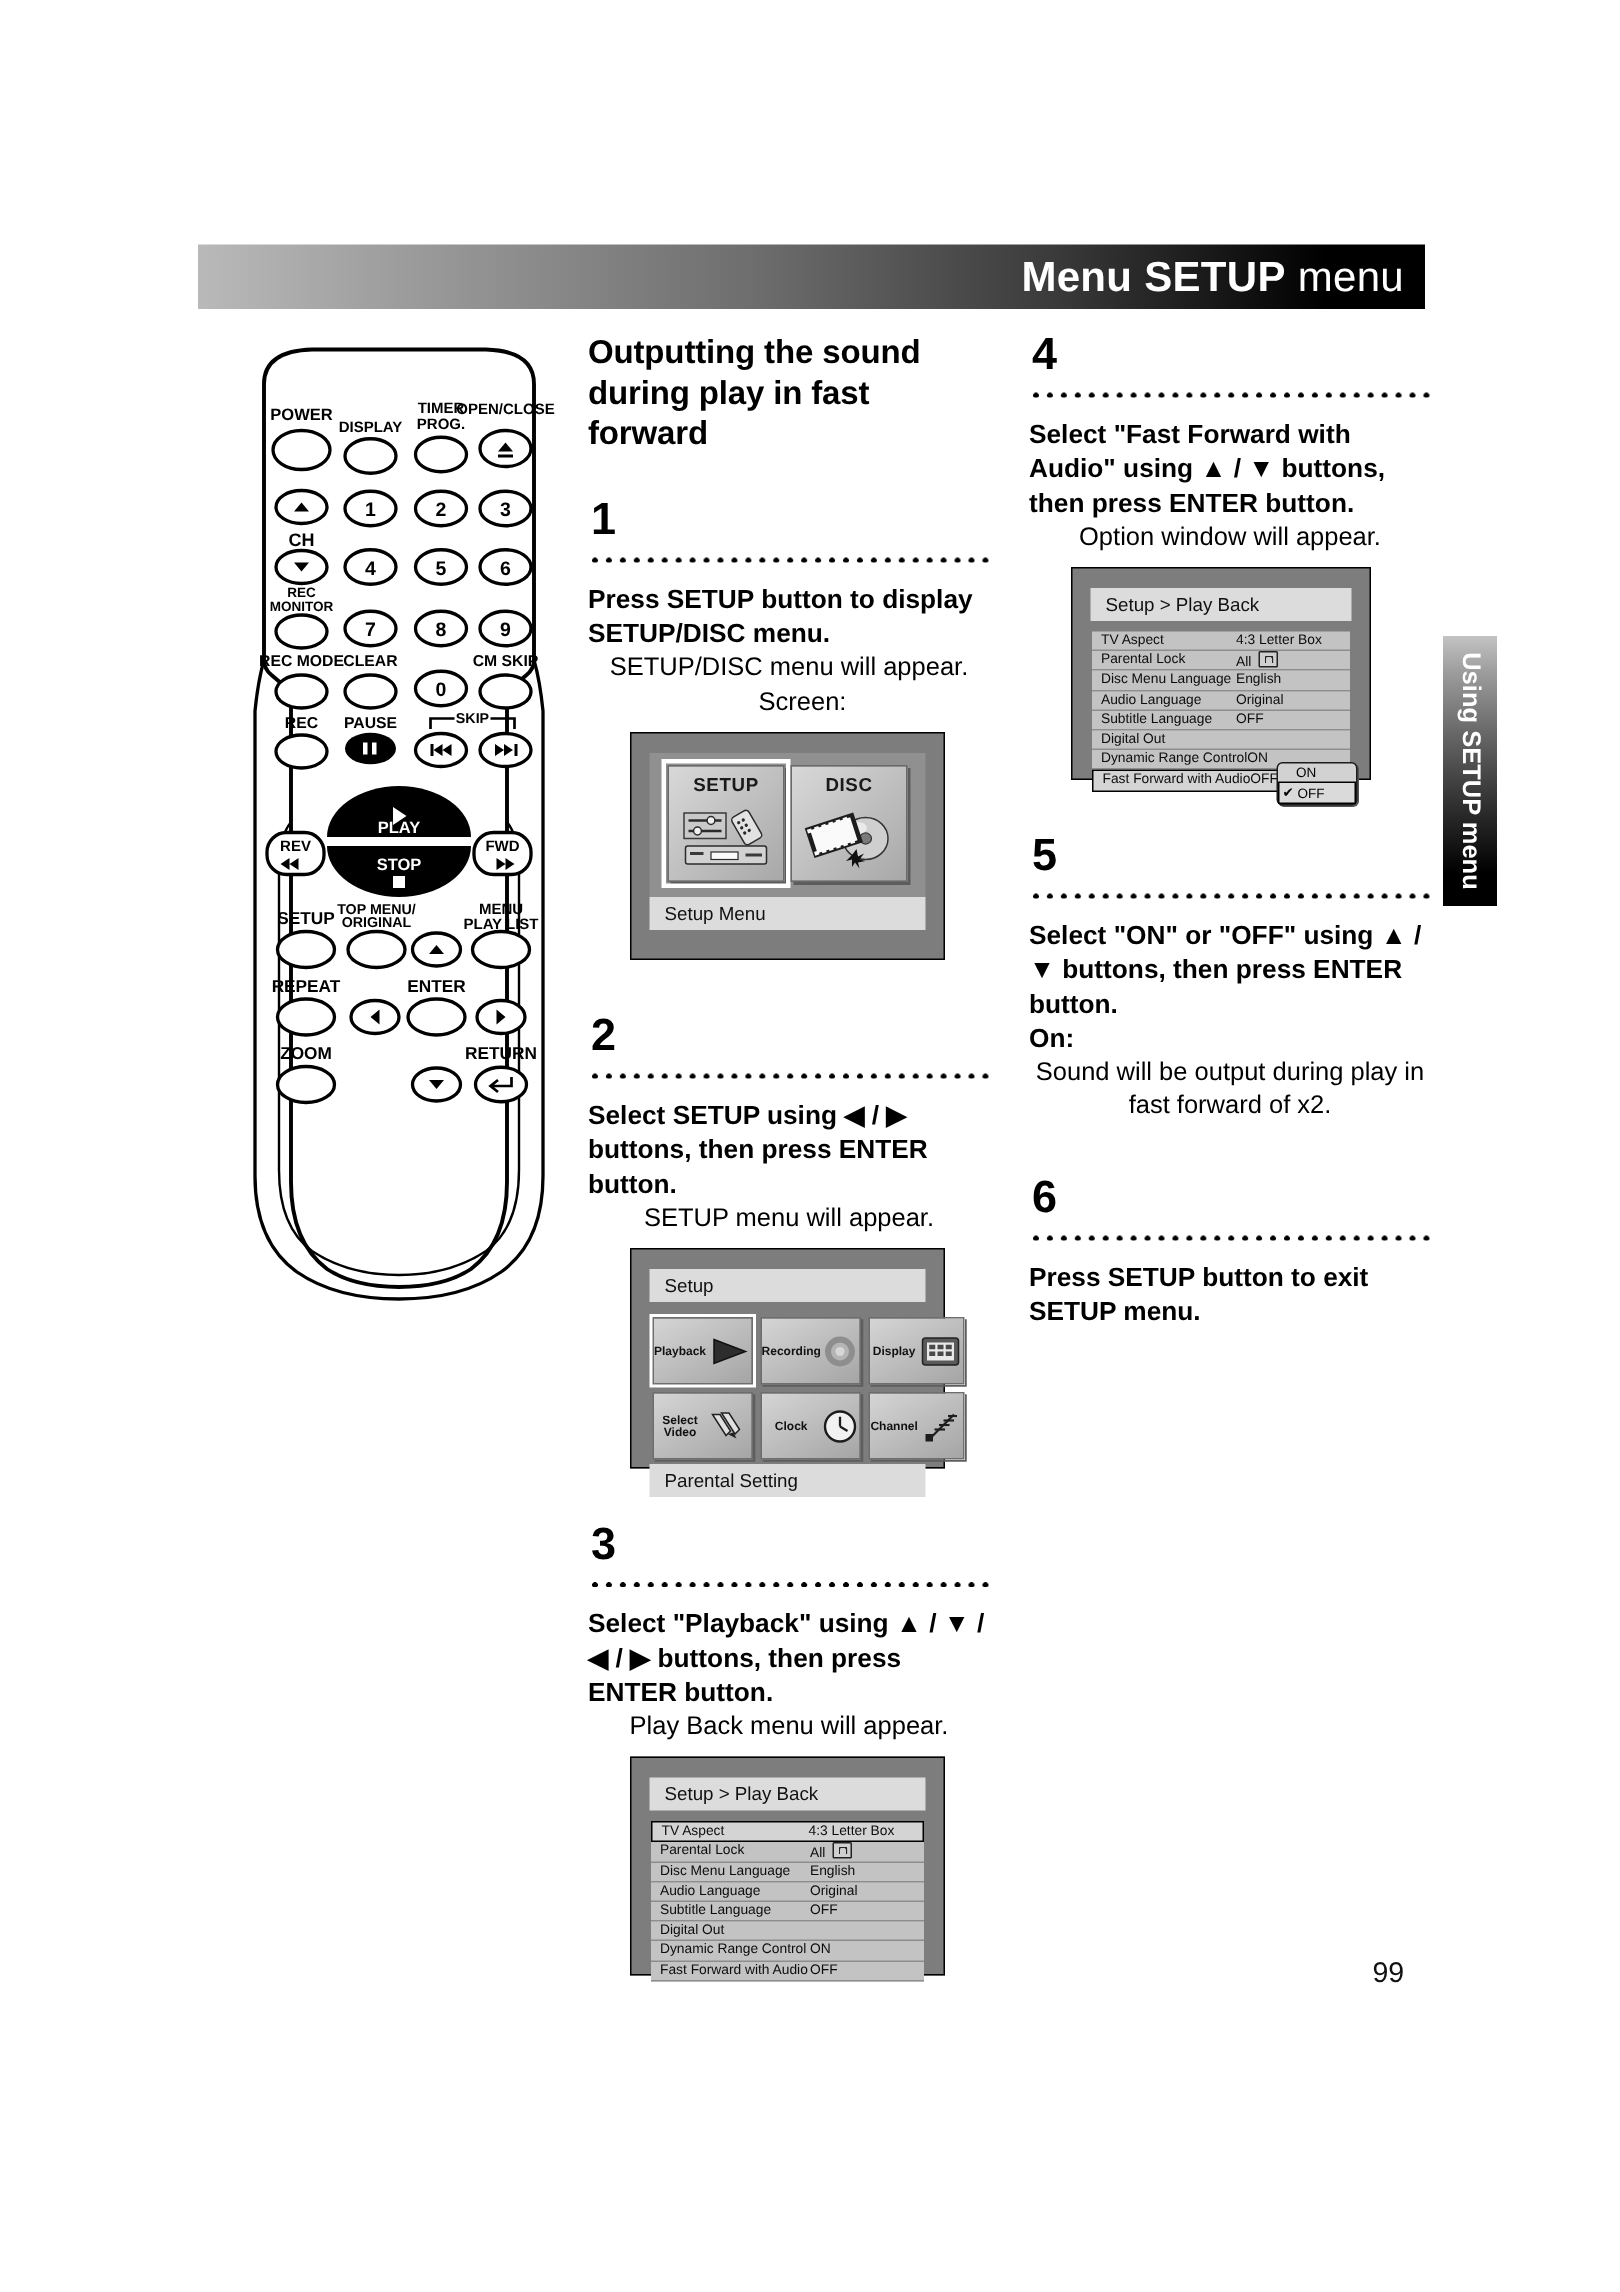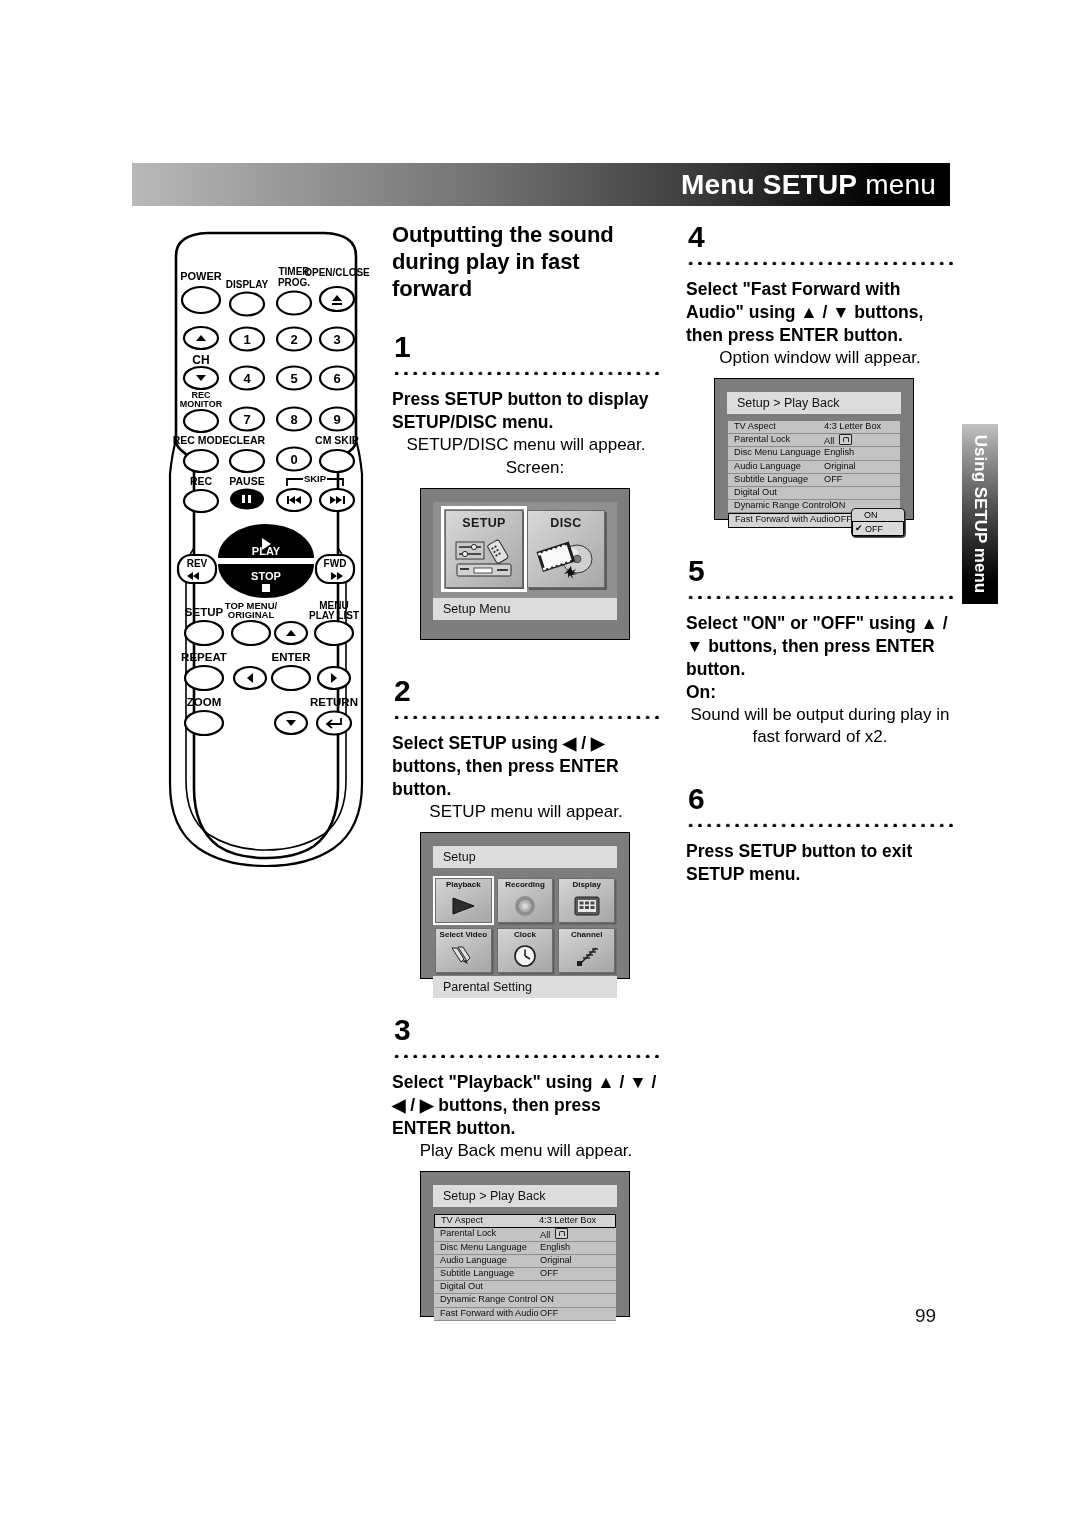--- a/index.html
+++ b/index.html
@@ -167,21 +167,20 @@
     grid-gap: 5px;
     padding: 3px 2px;
   }
   .setup-cell {
     height: 45px;
     background: linear-gradient(150deg, #d5d5d5, #a5a5a5);
     border: 1px solid #6e6e6e;
     box-shadow: 1.5px 1.5px 0 #5e5e5e;
     position: relative;
     display: flex;
-    flex-direction: column;
     align-items: center;
     box-sizing: border-box;
     padding-top: 2px;
   }
   .setup-cell.selected { outline: 2.5px solid #ffffff; outline-offset: 0px; }
   .setup-cell-label {
     font-size: 8px;
     font-weight: 700;
     color: #111;
     line-height: 1.05;

